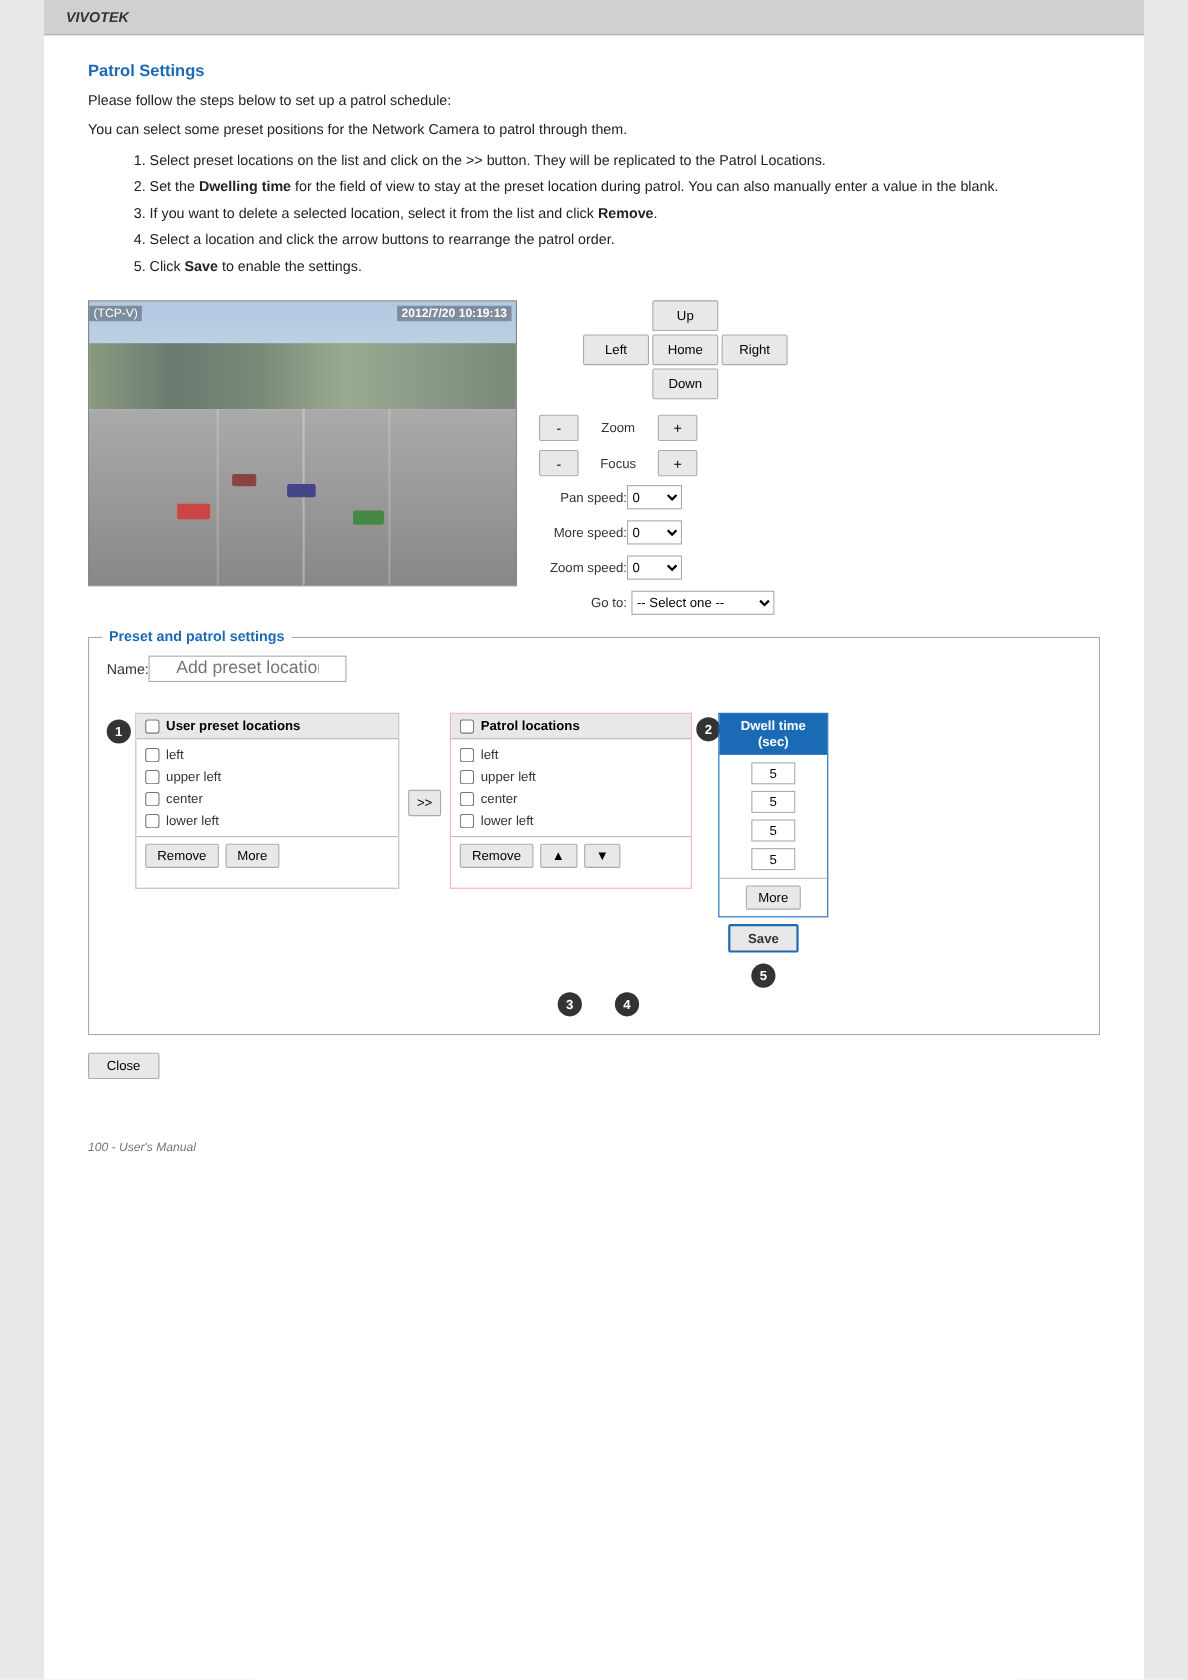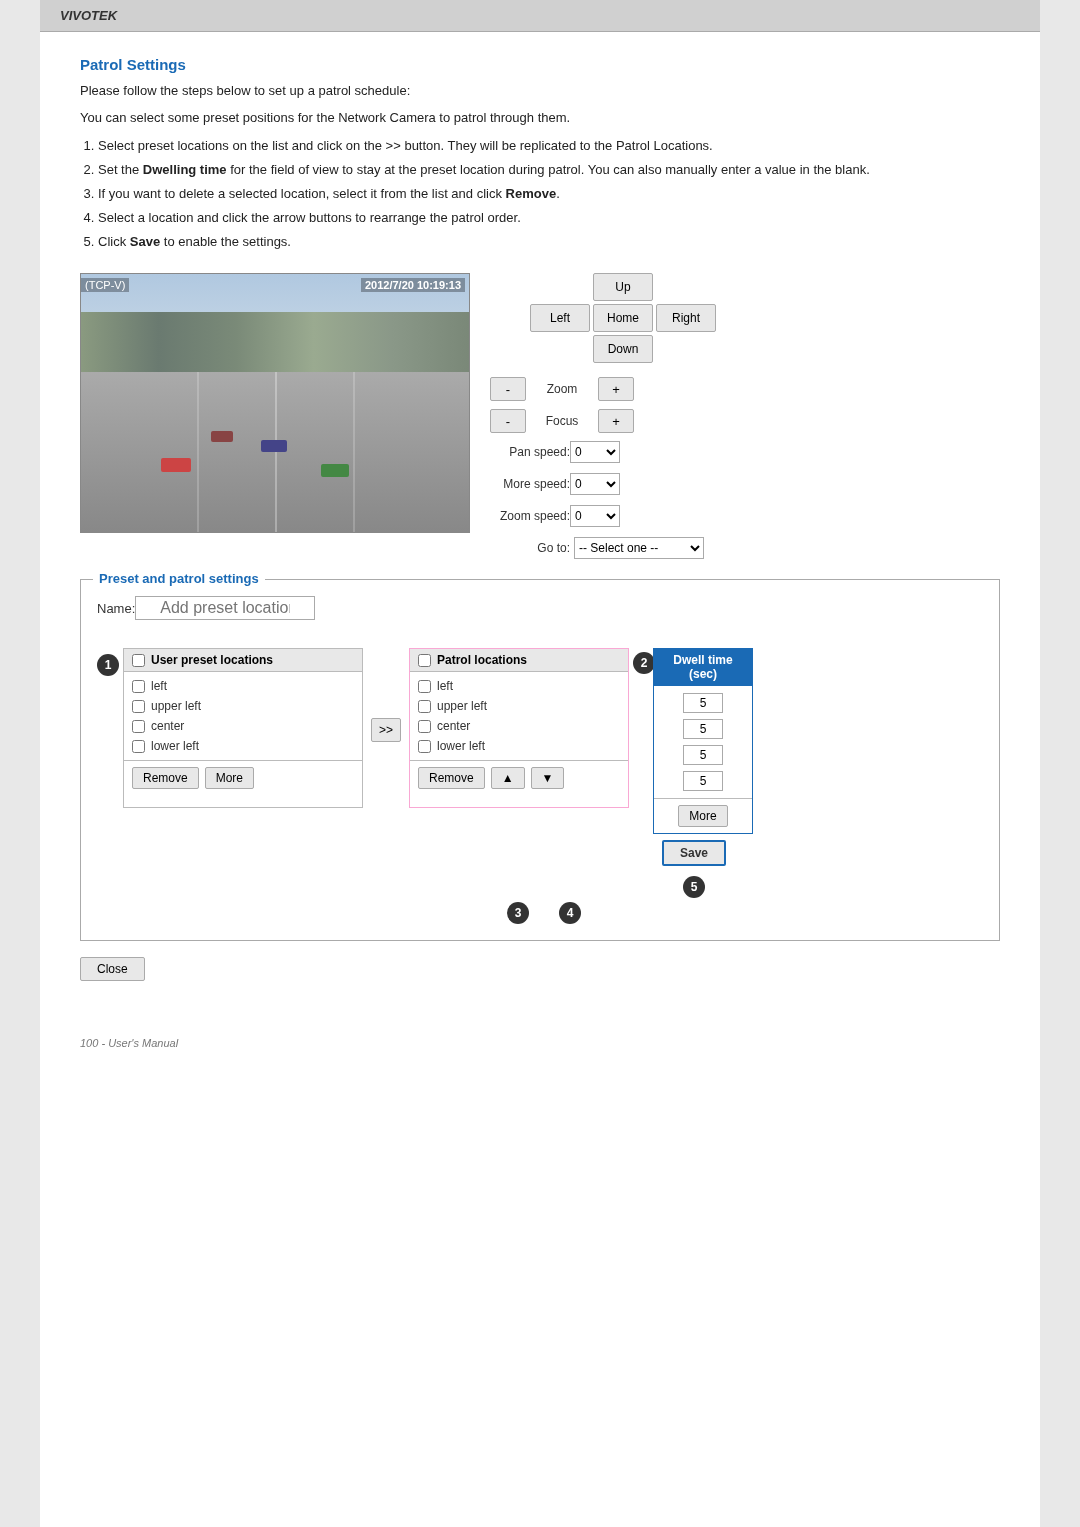--- a/index.html
+++ b/index.html
@@ -43,20 +43,21 @@
       margin-bottom: 6px;
     }
     .numbered-list {
       margin: 6px 0 20px 18px;
       font-size: 13px;
       color: #222;
       line-height: 1.7;
     }
     .numbered-list li {
       margin-bottom: 2px;
+      margin-left: 38px;
     }
     
     .camera-controls-row {
       display: flex;
       flex-direction: row;
       gap: 20px;
       margin-bottom: 20px;
       align-items: flex-start;
     }
     .camera-view {

